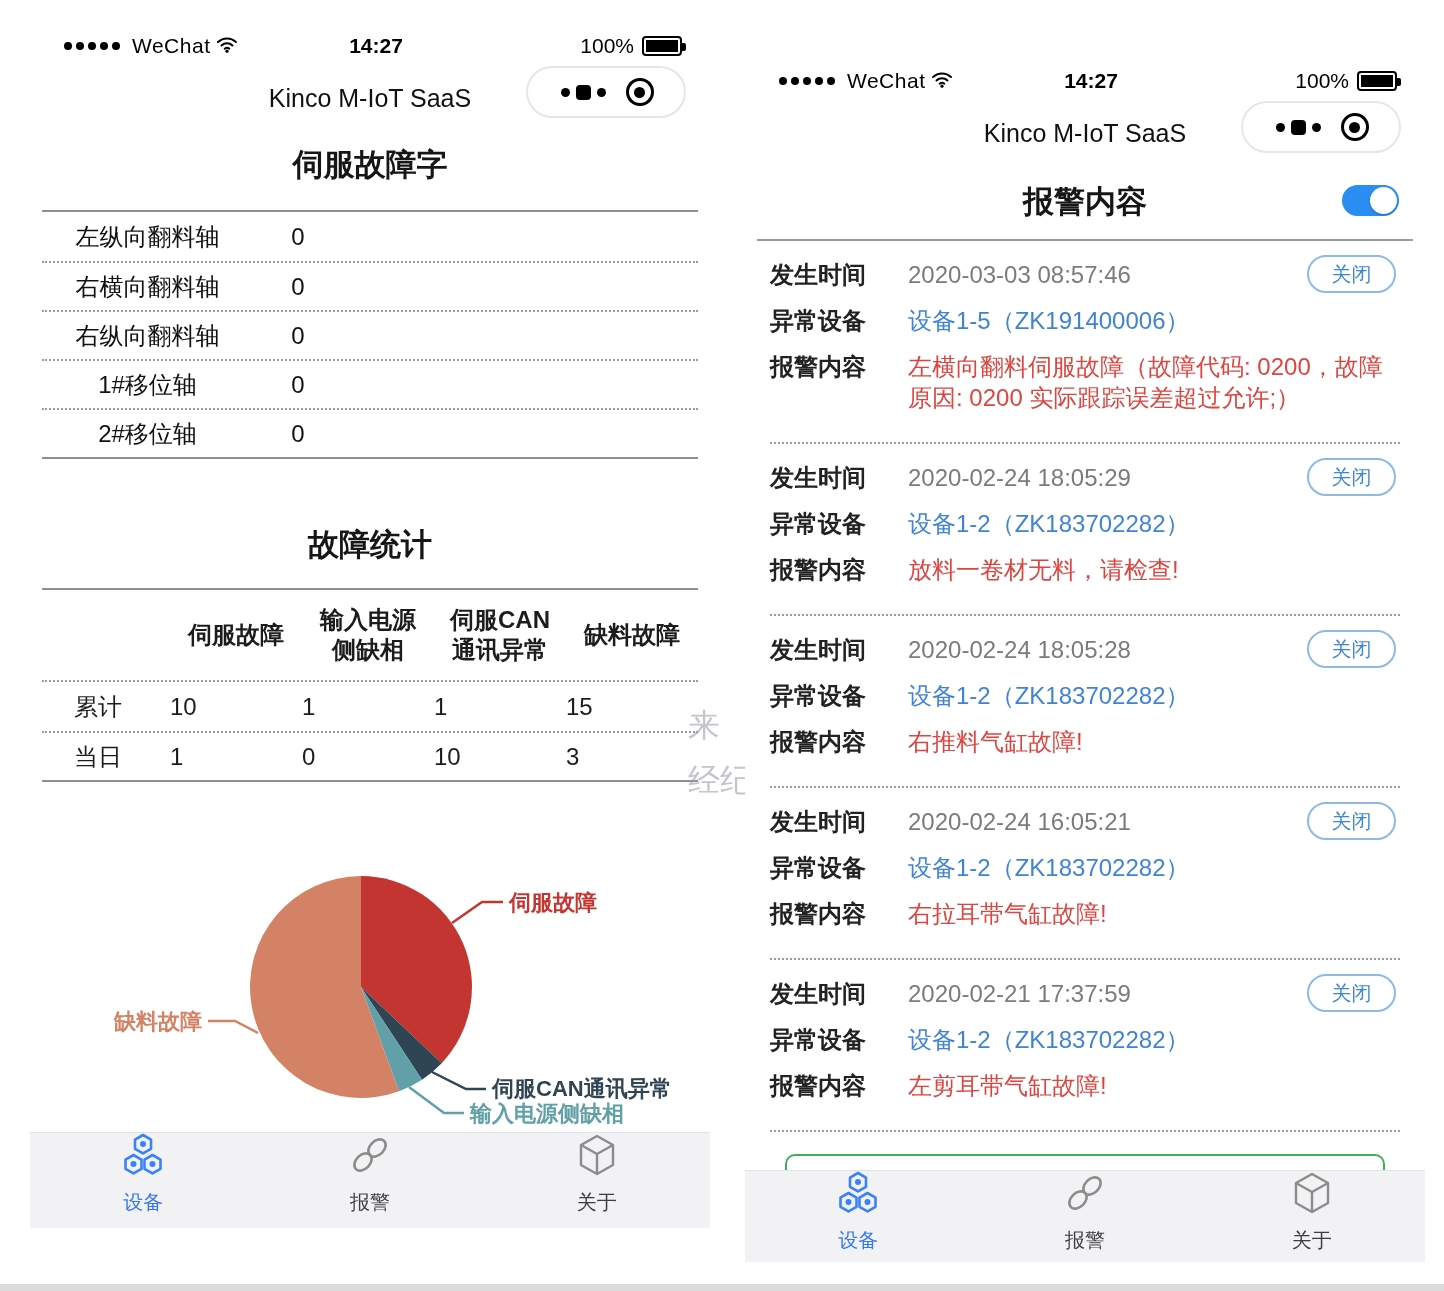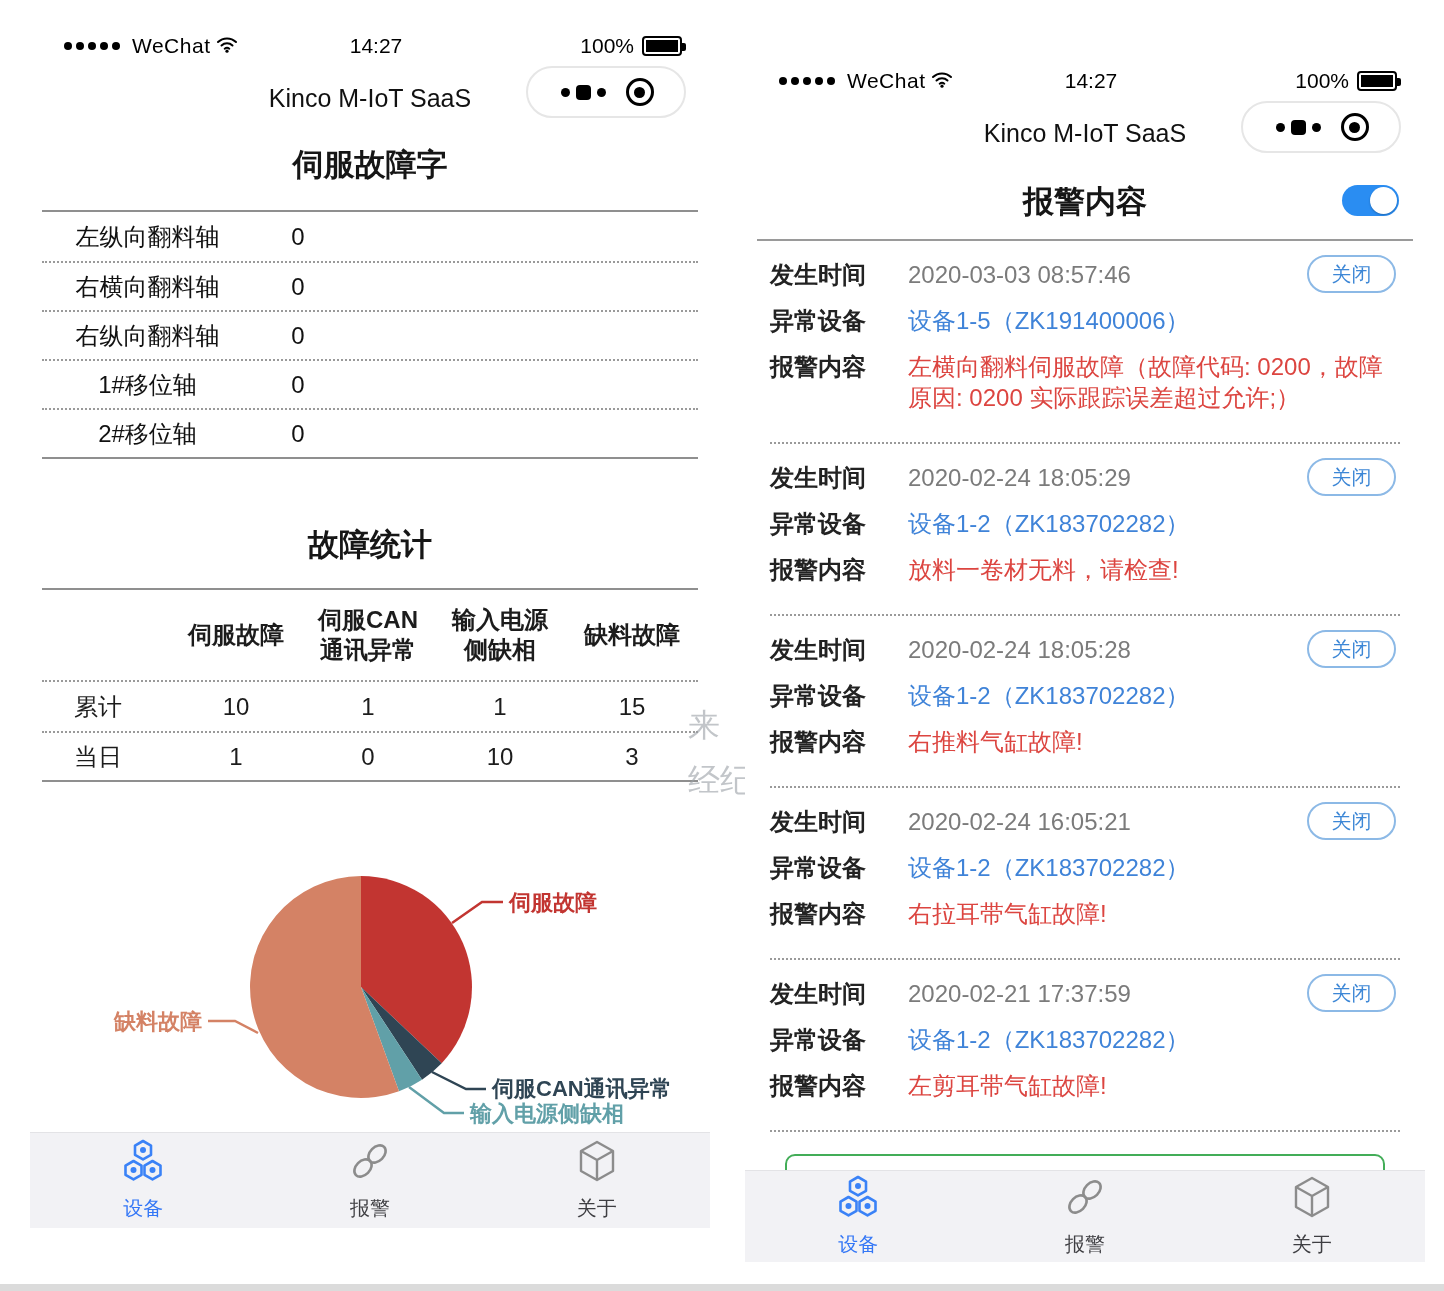--- a/index.html
+++ b/index.html
@@ -12,21 +12,21 @@
   .screen.left  { left:30px;  top:20px;  height:1208px; z-index:1; }
   .screen.right { left:745px; top:55px;  height:1207px; z-index:3; }
 
   
   .statusbar { position:relative; height:42px; padding:10px 28px 0 34px;
                display:flex; align-items:center; font-size:21px; color:#000; }
   .sig { display:inline-flex; align-items:center; margin-right:8px; }
   .sig i { width:8px; height:8px; border-radius:50%; background:#000; display:inline-block; margin-right:4px; }
   .carrier { font-weight:500; letter-spacing:0.5px; }
   .wifi { margin-left:6px; }
-  .sb-time { position:absolute; left:12px; right:0; text-align:center; font-weight:400; }
+  .sb-time { position:absolute; left:12px; right:0; text-align:center; font-weight:700; }
   .sb-right { margin-left:auto; display:flex; align-items:center; z-index:2; }
   .batt-pct { margin-right:8px; }
   .batt { width:40px; height:20px; border:2px solid #000; border-radius:4px; position:relative; background:#000; background-clip:content-box; padding:2px; }
   .batt:after { content:""; position:absolute; right:-6px; top:5px; width:4px; height:8px; background:#000; border-radius:0 2px 2px 0; }
 
   
   .navrow { position:relative; height:72px; display:flex; align-items:center; justify-content:center; }
   .navtitle { font-size:25px; font-weight:500; color:#111; }
   .capsule { position:absolute; right:24px; top:4px; width:160px; height:52px;
              border:2px solid #e6e6e6; border-radius:26px; background:#fff;
@@ -51,29 +51,29 @@
 
   
   .stats-title { margin-top:65px; }
   .stats-table { margin:22px 12px 0 12px; border-top:2px solid #8f8f8f; border-bottom:2px solid #8f8f8f; font-size:24px; }
   .strow { display:grid; grid-template-columns:128px 1fr 1fr 1fr 1fr; align-items:center; }
   .strow.head { min-height:92px; border-bottom:2px dotted #9a9a9a; font-weight:700; }
   .strow.head .cell { text-align:center; line-height:30px; }
   .strow.data { height:49px; }
   .strow.data + .strow.data { border-top:2px dotted #9a9a9a; }
   .strow .rl { padding-left:32px; font-weight:400; }
-  .strow.data .cell { text-align:center; }
+  .strow.data .cell { }
 
   
   .pie-wrap { position:absolute; left:0; top:820px; width:680px; height:312px; }
   svg text { font-family:"Liberation Sans","DejaVu Sans",sans-serif; font-size:22px; font-weight:700; }
 
   
   .tabbar { position:absolute; left:0; right:0; bottom:0; background:#f2f2f5;
-            display:flex; align-items:center; z-index:5; border-top:1px solid #e3e3e6; }
+            display:flex; align-items:flex-start; z-index:5; border-top:1px solid #e3e3e6; }
   .screen.left  .tabbar { height:96px; }
   .screen.right .tabbar { height:92px; }
   .tab { flex:1; display:flex; flex-direction:column; align-items:center; justify-content:center; gap:8px; }
   .tab .tlabel { font-size:20px; color:#3e3e42; }
   .tab.active .tlabel { color:#3477f6; }
 
   
   .alarm-head { position:relative; height:58px; margin-top:4px;
                 display:flex; align-items:center; justify-content:center; }
   .alarm-head .pagetitle { margin:0; }
@@ -180,22 +180,22 @@
           <span class="sdesc"></span>
         </div>
       </div>
 
     <h2 class="pagetitle stats-title">故障统计</h2>
 
     <div class="stats-table" id="statsTable">
         <div class="strow head">
           <span class="rl"></span>
           <span class="cell">伺服故障</span>
+          <span class="cell">输入电源<br>侧缺相</span>
           <span class="cell">伺服CAN<br>通讯异常</span>
-          <span class="cell">输入电源<br>侧缺相</span>
           <span class="cell">缺料故障</span>
         </div>
         <div class="strow data">
           <span class="rl">累计</span>
           <span class="cell">10</span>
           <span class="cell">1</span>
           <span class="cell">1</span>
           <span class="cell">15</span>
         </div>
         <div class="strow data">

